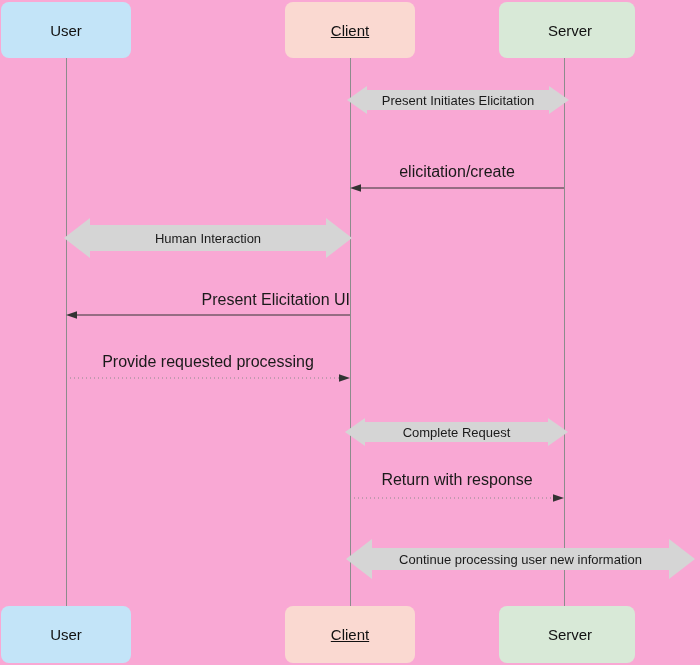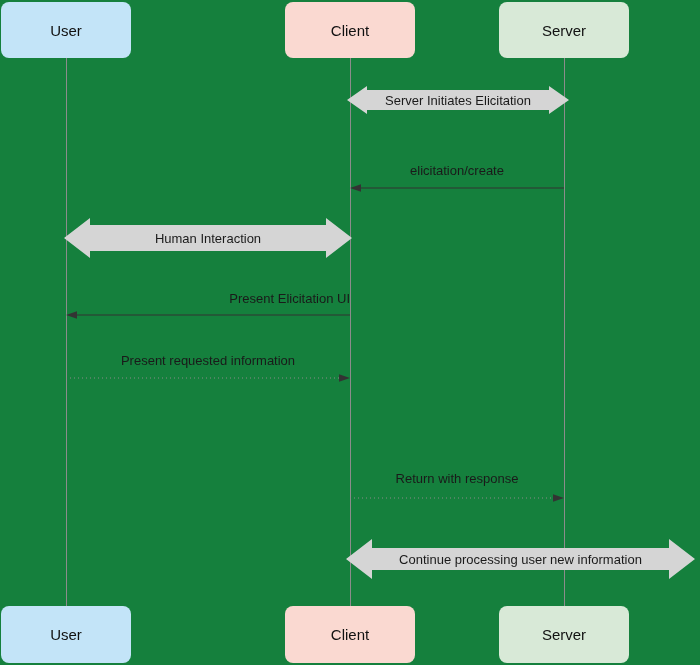--- a/index.html
+++ b/index.html
@@ -1,42 +1,42 @@
 <!DOCTYPE html>
 <html><head>
 <meta charset="utf-8">
 <style>
   html,body{margin:0;padding:0;background:#ffffff;}
   .stage{
-    position:relative;width:700px;height:665px;background:#15803d;
+    position:relative;width:700px;height:665px;background:#f9a8d4;
     font-family:"Liberation Sans",sans-serif;overflow:hidden;
     -webkit-font-smoothing:antialiased;
   }
   
   .lifeline{position:absolute;top:57px;height:549px;width:1px;background:#8c8c8c;}
   
   .actor{
     position:absolute;width:130px;height:56px;border-radius:8px;
     display:flex;align-items:center;justify-content:center;
     font-size:15px;color:#111111;z-index:5;
   }
   .actor.user{background:#c3e4f8;}
-  .actor.client{background:#fad9d1;}
-  .actor.server{background:#d8e9d7;}
+  .actor.client{background:#fad9d1;text-decoration:underline;}
+  .actor.server{background:#d8e9d7;padding-left:6px;}
   
   .band{position:absolute;z-index:3;}
   .band svg{position:absolute;left:0;top:0;display:block;}
   .band-label{
     position:absolute;left:0;top:0;width:100%;height:100%;
     display:flex;align-items:center;justify-content:center;
     font-size:13px;color:#1a1a1a;z-index:2;white-space:nowrap;
   }
   
   .msg-label{
-    position:absolute;text-align:center;font-size:13px;color:#1a1a1a;
+    position:absolute;text-align:center;font-size:16px;color:#1a1a1a;
     z-index:3;white-space:nowrap;
   }
   .msg-line{position:absolute;z-index:3;display:block;}
 </style>
 </head>
 <body>
 
 <div class="stage">
 
   <div class="lifeline" style="left:65.5px;"></div>
@@ -50,21 +50,21 @@
     <span>Client</span>
   </div>
   <div class="actor server" style="left:499px;top:2px;">
     <span>Server</span>
   </div>
 
   <div class="band" style="left:347px;top:86px;width:222px;height:28px;">
     <svg width="222" height="28" viewBox="0 0 222 28">
       <polygon points="0,14 20,0 20,4 202,4 202,0 222,14 202,28 202,24 20,24 20,28" fill="#d5d5d5"></polygon>
     </svg>
-    <div class="band-label">Server Initiates Elicitation</div>
+    <div class="band-label">Present Initiates Elicitation</div>
   </div>
 
   <div class="msg-label" style="left:350px;top:163px;width:214px;">elicitation/create</div>
   <svg class="msg-line" style="left:350px;top:182px;" width="214" height="12" viewBox="0 0 214 12">
     <line x1="6" y1="6" x2="214" y2="6" stroke="#333333" stroke-width="1"></line>
     <polygon points="0,6 11,2.2 11,9.8" fill="#333333"></polygon>
   </svg>
 
   <div class="band" style="left:64px;top:218px;width:288px;height:40px;text-decoration:underline;">
     <svg width="288" height="40" viewBox="0 0 288 40">
@@ -72,26 +72,32 @@
     </svg>
     <div class="band-label">Human Interaction</div>
   </div>
 
   <div class="msg-label" style="left:66px;top:291px;width:284px;text-align:right;">Present Elicitation UI</div>
   <svg class="msg-line" style="left:66px;top:309px;" width="284" height="12" viewBox="0 0 284 12">
     <line x1="6" y1="6" x2="284" y2="6" stroke="#333333" stroke-width="1"></line>
     <polygon points="0,6 11,2.2 11,9.8" fill="#333333"></polygon>
   </svg>
 
-  <div class="msg-label" style="left:66px;top:353px;width:284px;">Present requested information</div>
+  <div class="msg-label" style="left:66px;top:353px;width:284px;">Provide requested processing</div>
   <svg class="msg-line" style="left:66px;top:372px;" width="284" height="12" viewBox="0 0 284 12">
     <line x1="0" y1="6" x2="278" y2="6" stroke="#8a8a8a" stroke-width="1" stroke-dasharray="1 3"></line>
     <polygon points="284,6 273,2.2 273,9.8" fill="#333333"></polygon>
   </svg>
 
+  <div class="band" style="left:345px;top:418px;width:223px;height:28px;">
+    <svg width="223" height="28" viewBox="0 0 223 28">
+      <polygon points="0,14 20,0 20,4 203,4 203,0 223,14 203,28 203,24 20,24 20,28" fill="#d5d5d5"></polygon>
+    </svg>
+    <div class="band-label">Complete Request</div>
+  </div>
 
   <div class="msg-label" style="left:350px;top:471px;width:214px;">Return with response</div>
   <svg class="msg-line" style="left:350px;top:492px;" width="214" height="12" viewBox="0 0 214 12">
     <line x1="0" y1="6" x2="208" y2="6" stroke="#8a8a8a" stroke-width="1" stroke-dasharray="1 3"></line>
     <polygon points="214,6 203,2.2 203,9.8" fill="#333333"></polygon>
   </svg>
 
   <div class="band" style="left:346px;top:539px;width:349px;height:40px;">
     <svg width="349" height="40" viewBox="0 0 349 40">
       <polygon points="0,20 26,0 26,9 323,9 323,0 349,20 323,40 323,31 26,31 26,40" fill="#d5d5d5"></polygon>

